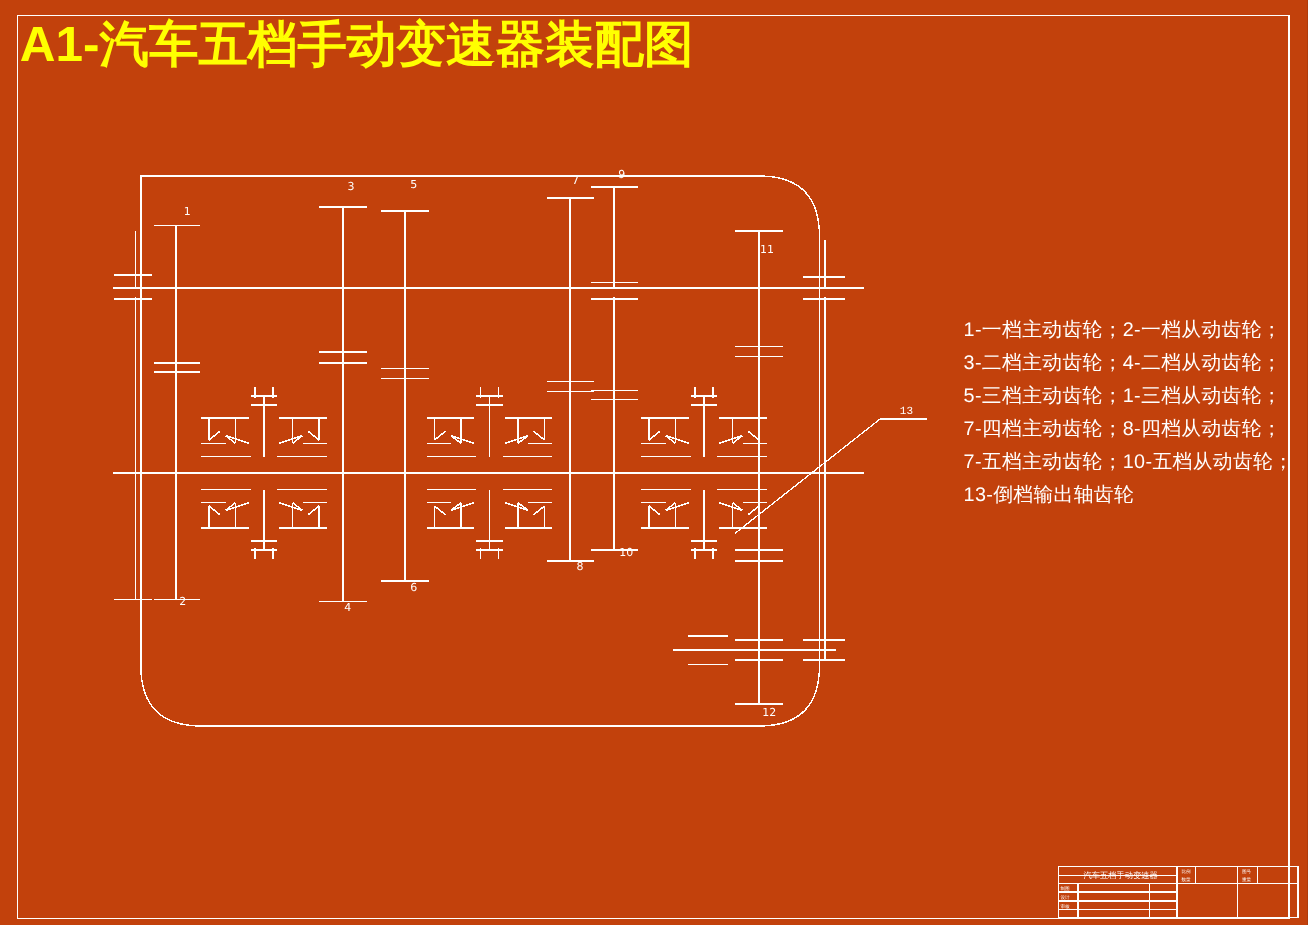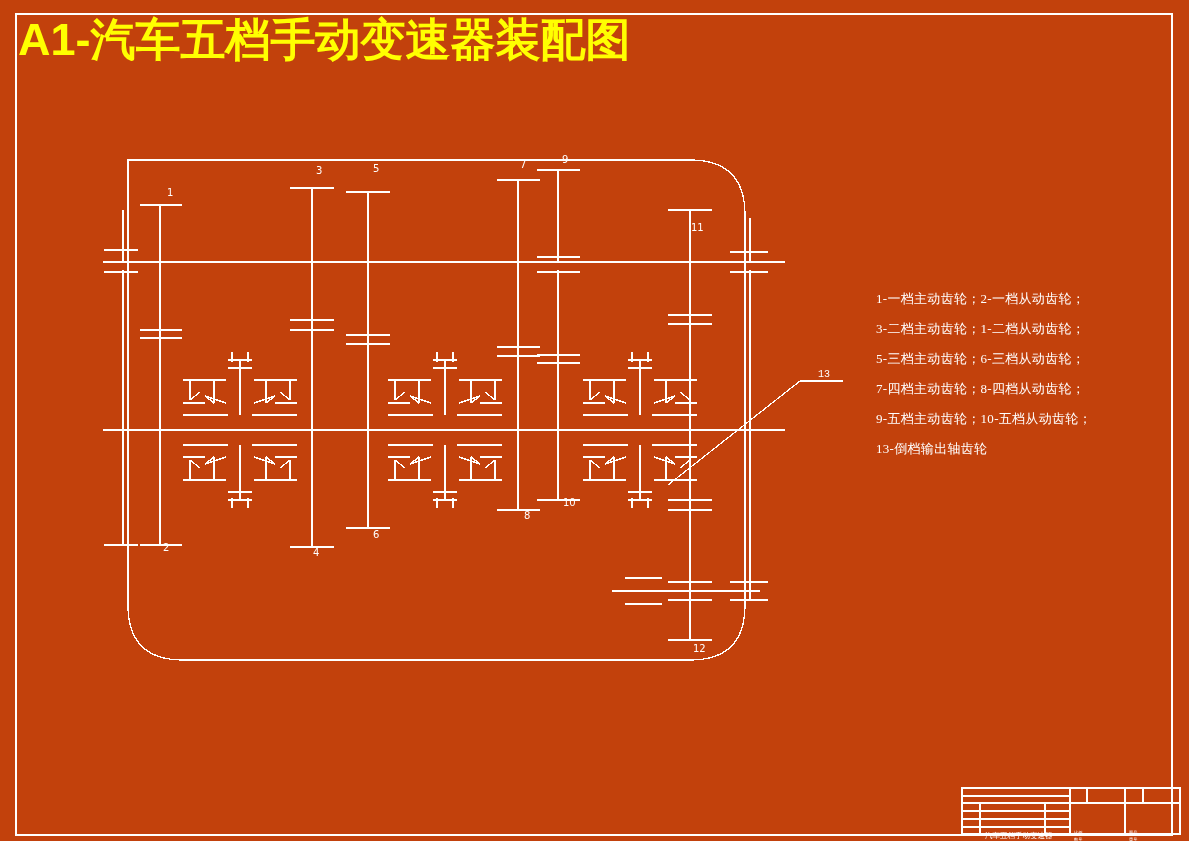--- a/index.html
+++ b/index.html
@@ -40,42 +40,41 @@
     letter-spacing: 0px;
     white-space: nowrap;
   }
   .legend-block {
     position: absolute;
     left: 876px;
     top: 284px;
     width: 300px;
   }
   .legend-line {
-    font-family: Liberation Serif, serif;
-    font-size: 13px;
+    font-family: Liberation Sans, sans-serif;
+    font-size: 18px;
     line-height: 30px;
     color: #ffffff;
     white-space: nowrap;
     letter-spacing: 0.3px;
   }
   .num-label {
     position: absolute;
     font-family: "DejaVu Sans", sans-serif;
     font-size: 10px;
     color: #ffffff;
     line-height: 10px;
     white-space: nowrap;
   }
   .tb-cell-text {
     position: absolute;
     font-family: "DejaVu Sans", sans-serif;
     color: #ffffff;
     white-space: nowrap;
     line-height: 1;
-    margin-top: 40px;
   }
   .tb-main-title {
     font-size: 7.5px;
   }
   .tb-small {
     font-size: 4.2px;
   }
 </style>
 </head>
 <body>
@@ -359,24 +358,24 @@
         <line x1="1045" y1="803" x2="1045" y2="834"></line>
       </g>
 
     </g>
   </svg>
 
   <div class="title-text">A1-汽车五档手动变速器装配图</div>
 
   <div class="legend-block">
     <div class="legend-line">1-一档主动齿轮；2-一档从动齿轮；</div>
-    <div class="legend-line">3-二档主动齿轮；1-二档从动齿轮；</div>
-    <div class="legend-line">5-三档主动齿轮；6-三档从动齿轮；</div>
+    <div class="legend-line">3-二档主动齿轮；4-二档从动齿轮；</div>
+    <div class="legend-line">5-三档主动齿轮；1-三档从动齿轮；</div>
     <div class="legend-line">7-四档主动齿轮；8-四档从动齿轮；</div>
-    <div class="legend-line">9-五档主动齿轮；10-五档从动齿轮；</div>
+    <div class="legend-line">7-五档主动齿轮；10-五档从动齿轮；</div>
     <div class="legend-line">13-倒档输出轴齿轮</div>
   </div>
 
   <div class="num-label" id="cl0" style="left: 167px; top: 188px;">1</div>
   <div class="num-label" id="cl1" style="left: 163px; top: 543px;">2</div>
   <div class="num-label" id="cl2" style="left: 316px; top: 166px;">3</div>
   <div class="num-label" id="cl3" style="left: 313px; top: 548px;">4</div>
   <div class="num-label" id="cl4" style="left: 373px; top: 164px;">5</div>
   <div class="num-label" id="cl5" style="left: 373px; top: 530px;">6</div>
   <div class="num-label" id="cl6" style="left: 520px; top: 160px;">7</div>

